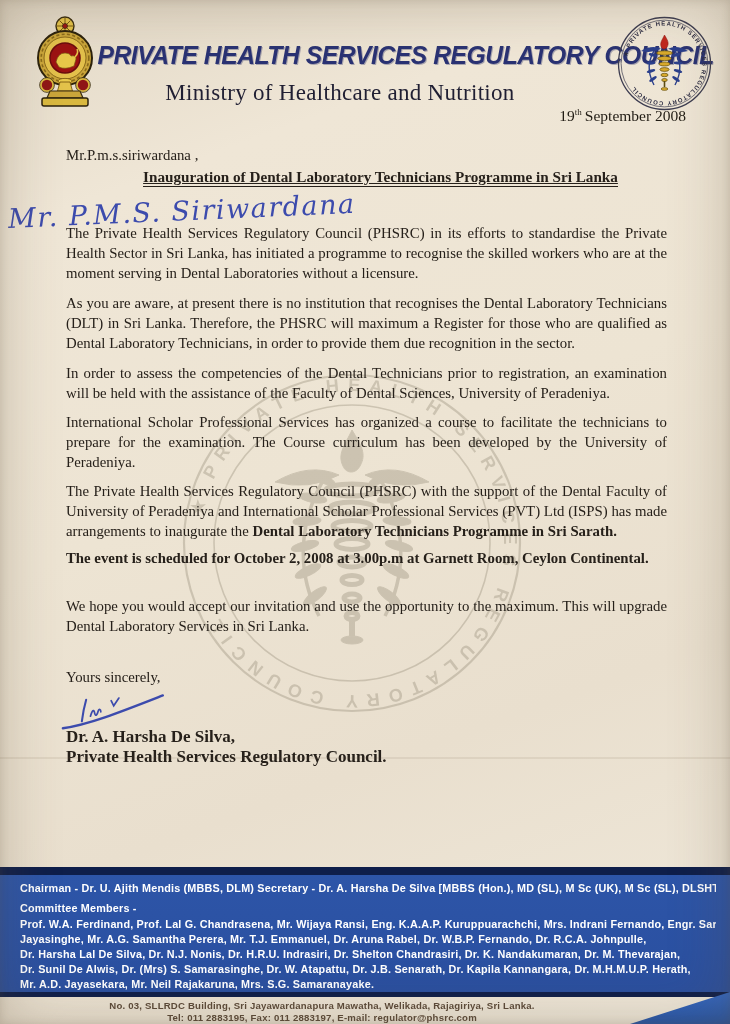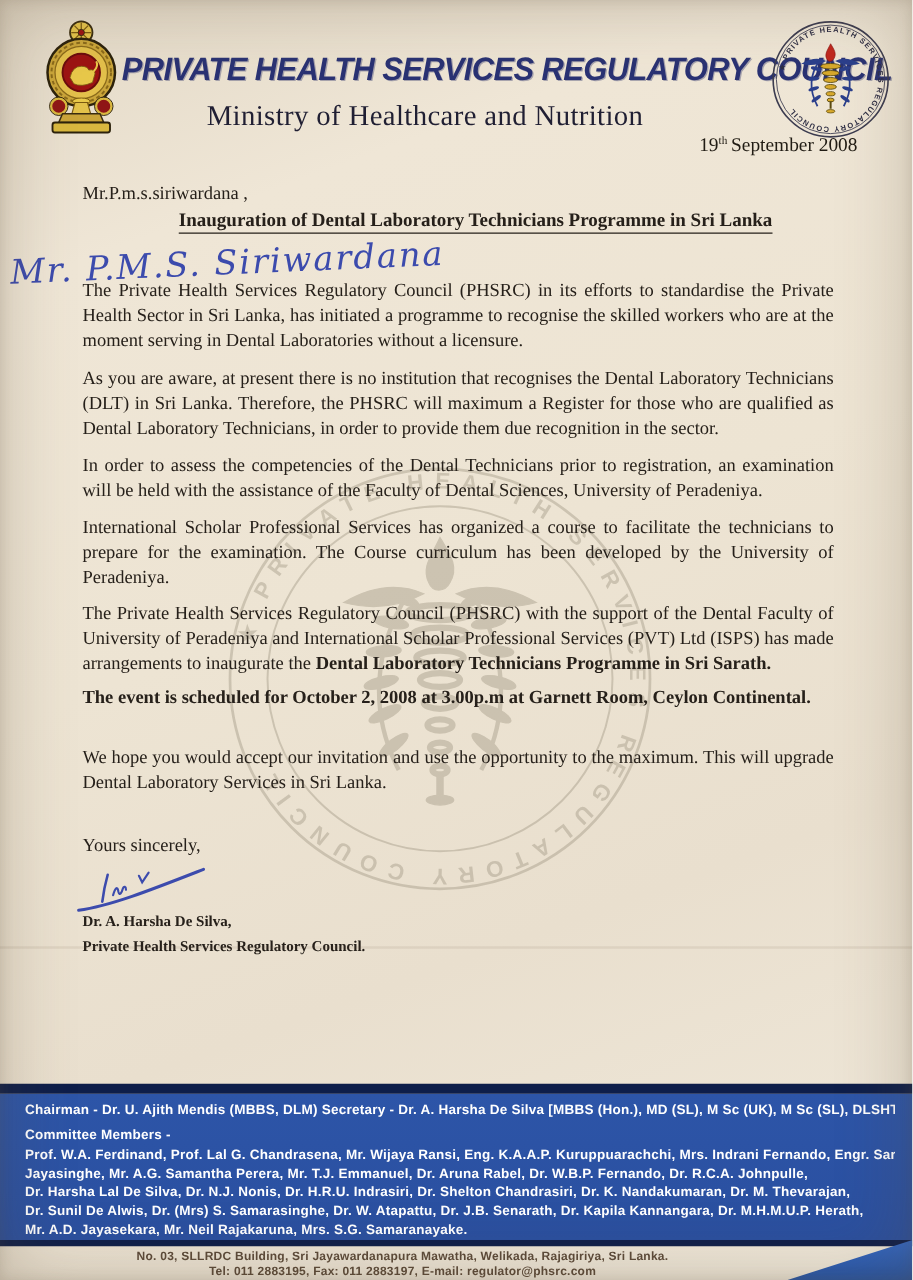--- a/index.html
+++ b/index.html
@@ -26,30 +26,30 @@
   .date-rest{margin-left:3px;}
 
   
   .watermark{position:absolute;left:177px;top:368px;width:350px;height:350px;opacity:.34;}
 
   
   .column{position:absolute;left:66px;top:146px;width:601px;color:#26201a;
     font-size:14.8px;line-height:20px;}
   .recip{line-height:18px;}
   .subject{margin-top:3px;margin-bottom:36px;text-align:center;padding-left:28px;
-    font-weight:bold;font-size:15.2px;}
+    font-weight:bold;font-size:15.2px;text-decoration:underline;}
   .subject span{border-bottom:1.6px solid #26201a;padding-bottom:1px;}
   .para{margin:0 0 10px 0;text-align:justify;}
   .p3{margin-bottom:9px;} .p4{margin-bottom:9px;} .p5{margin-bottom:7px;}
   .p6{font-weight:bold;margin-bottom:28px;}
   .p7{margin-bottom:31px;}
   .closing{line-height:20px;}
   .sig-gap{position:relative;height:40px;}
   .signature{position:absolute;left:-10px;top:2px;width:112px;height:44px;}
-  .signer{font-weight:bold;line-height:20px;font-size:12px;}
+  .signer{font-weight:bold;line-height:20px;font-size:17px;}
 
   .handwritten{position:absolute;left:8px;top:196px;width:320px;
     font-style:italic;font-size:27px;color:#3c4bad;letter-spacing:1.5px;
     transform:rotate(-2.5deg);font-family:"DejaVu Serif",serif;white-space:nowrap;}
 
   
   .footer{position:absolute;left:0;top:867px;width:730px;height:130px;box-sizing:border-box;
     background:linear-gradient(#2d55a8,#2a4f9f);border-top:8px solid #0e1e4a;border-bottom:5px solid #0e1e4a;
     padding:6px 14px 0 20px;font-family:"Liberation Sans",sans-serif;font-weight:bold;
     font-size:10.8px;line-height:15px;color:#ffffff;letter-spacing:.2px;}

